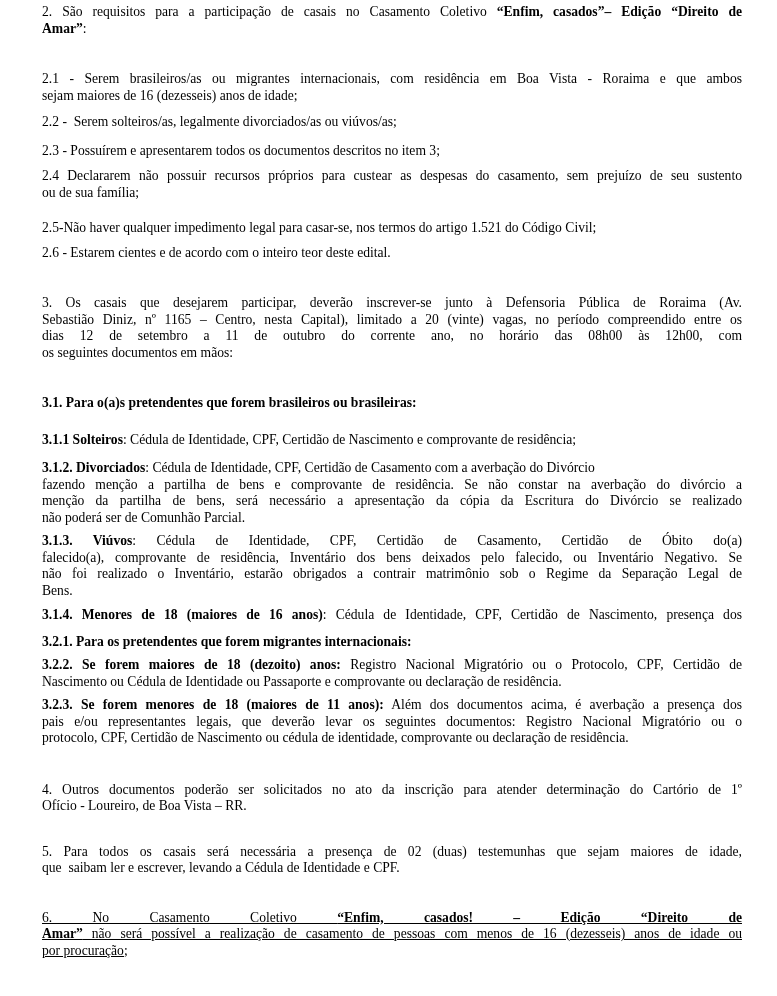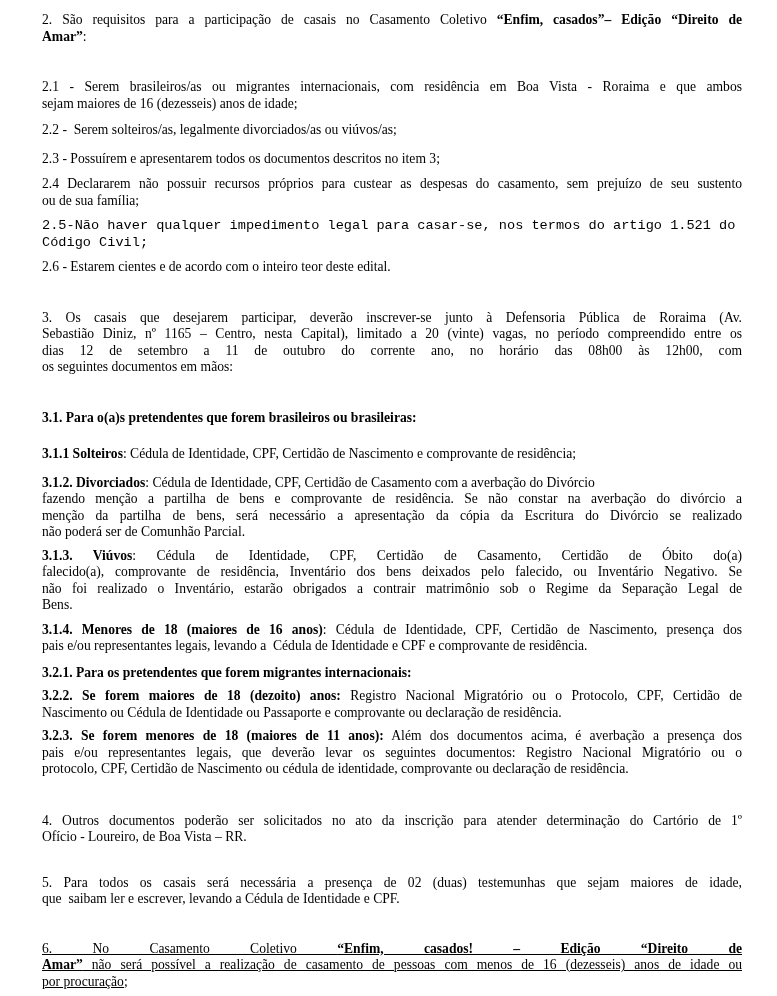--- a/index.html
+++ b/index.html
@@ -5,21 +5,21 @@
   html, body {
     margin: 0;
     padding: 0;
     background: #ffffff;
   }
   .page {
     position: relative;
     width: 777px;
     height: 996px;
     box-sizing: border-box;
-    padding: 12px 35px 0 42px;
+    padding: 4px 35px 0 42px;
     background: #ffffff;
     color: #000000;
     font-family: "Liberation Serif", "DejaVu Serif", serif;
     font-size: 13.6px;
     overflow: hidden;
   }
   .para {
     margin: 0;
   }
   .line {
@@ -51,21 +51,21 @@
       <div class="para" style="margin-top: 10px;">
         <div class="line"><span class="r">2.2 -&nbsp; Serem solteiros/as, legalmente divorciados/as ou viúvos/as;</span></div>
       </div>
       <div class="para" style="margin-top: 12px;">
         <div class="line"><span class="r">2.3 - Possuírem e apresentarem todos os documentos descritos no item 3;</span></div>
       </div>
       <div class="para" style="margin-top: 9px;">
         <div class="line just"><span class="r">2.4 Declararem não possuir recursos próprios para custear as despesas do casamento, sem prejuízo de seu sustento</span></div>
         <div class="line"><span class="r">ou de sua família;</span></div>
       </div>
-      <div class="para" style="margin-top: 9px; font-family: Liberation Mono, monospace;">
+      <div class="para" style="margin-top: 19px;">
         <div class="line"><span class="r">2.5-Não haver qualquer impedimento legal para casar-se, nos termos do artigo 1.521 do Código Civil;</span></div>
       </div>
       <div class="para" style="margin-top: 8px;">
         <div class="line"><span class="r">2.6 - Estarem cientes e de acordo com o inteiro teor deste edital.</span></div>
       </div>
       <div class="para" style="margin-top: 34px;">
         <div class="line just"><span class="r">3. Os casais que desejarem participar, deverão inscrever-se junto à Defensoria Pública de Roraima (Av.</span></div>
         <div class="line just"><span class="r">Sebastião Diniz, nº 1165 – Centro, nesta Capital), limitado a 20 (vinte) vagas, no período compreendido entre os</span></div>
         <div class="line just"><span class="r">dias 12 de setembro a 11 de outubro do corrente ano, no horário das 08h00 às 12h00, com</span></div>
         <div class="line"><span class="r">os seguintes documentos em mãos:</span></div>
@@ -83,21 +83,20 @@
         <div class="line"><span class="r">não poderá ser de Comunhão Parcial.</span></div>
       </div>
       <div class="para" style="margin-top: 7px;">
         <div class="line just"><span class="b">3.1.3. Viúvos</span><span class="r">: Cédula de Identidade, CPF, Certidão de Casamento, Certidão de Óbito do(a)</span></div>
         <div class="line just"><span class="r">falecido(a), comprovante de residência, Inventário dos bens deixados pelo falecido, ou Inventário Negativo. Se</span></div>
         <div class="line just"><span class="r">não foi realizado o Inventário, estarão obrigados a contrair matrimônio sob o Regime da Separação Legal de</span></div>
         <div class="line"><span class="r">Bens.</span></div>
       </div>
       <div class="para" style="margin-top: 8px;">
         <div class="line just"><span class="b">3.1.4. Menores de 18 (maiores de 16 anos)</span><span class="r">: Cédula de Identidade, CPF, Certidão de Nascimento, presença dos</span></div>
-        <div class="line"><span class="r">pais e/ou representantes legais, levando a&nbsp; Cédula de Identidade e CPF e comprovante de residência.</span></div>
       </div>
       <div class="para" style="margin-top: 10px;">
         <div class="line"><span class="b">3.2.1. Para os pretendentes que forem migrantes internacionais:</span></div>
       </div>
       <div class="para" style="margin-top: 7px;">
         <div class="line just"><span class="b">3.2.2. Se forem maiores de 18 (dezoito) anos:</span><span class="r"> Registro Nacional Migratório ou o Protocolo, CPF, Certidão de</span></div>
         <div class="line"><span class="r">Nascimento ou Cédula de Identidade ou Passaporte e comprovante ou declaração de residência.</span></div>
       </div>
       <div class="para" style="margin-top: 7px;">
         <div class="line just"><span class="b">3.2.3. Se forem menores de 18 (maiores de 11 anos):</span><span class="r"> Além dos documentos acima, é averbação a presença dos</span></div>

